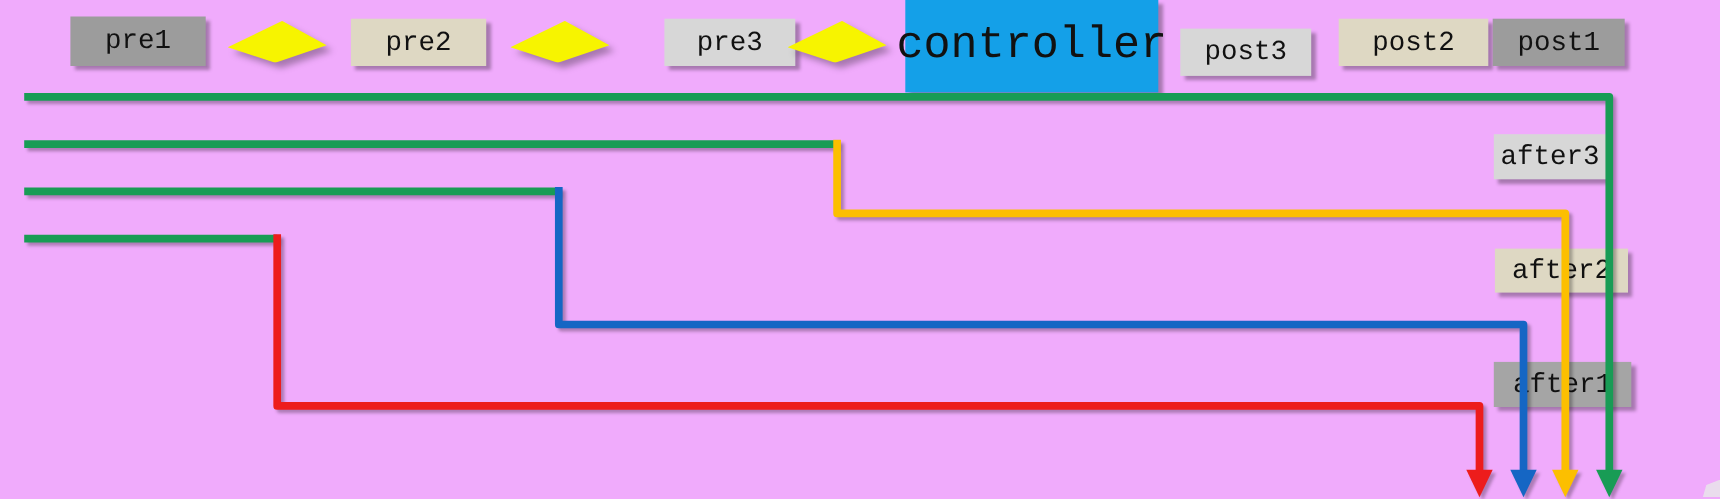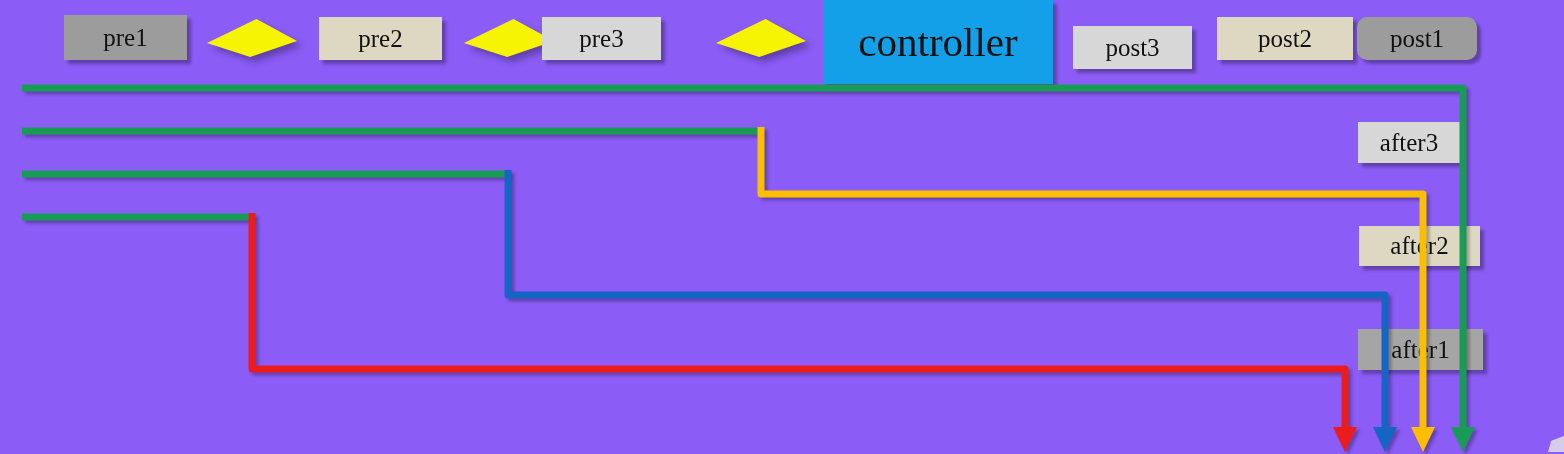--- a/index.html
+++ b/index.html
@@ -1,31 +1,31 @@
 <!DOCTYPE html>
 <html><head>
 <meta charset="utf-8">
 <style>
   html,body{margin:0;padding:0;background:#fff;}
   .stage{
-    position:relative;width:1564px;height:454px;background:#8b5cf6;
-    font-family:Liberation Serif, serif;overflow:hidden;
+    position:relative;width:1564px;height:454px;background:#f0abfc;
+    font-family:Liberation Mono, monospace;overflow:hidden;
   }
   .node{
     position:absolute;display:flex;align-items:center;justify-content:center;
     color:#111;font-size:25px;box-shadow:4px 4px 3px rgba(0,0,0,0.30);
     white-space:nowrap;z-index:1;
   }
   .n-pre1{left:64px;top:15px;width:123px;height:45px;}
   .n-pre2{left:319px;top:17px;width:123px;height:43px;}
-  .n-pre3{left:542px;top:17px;width:119px;height:43px;}
+  .n-pre3{left:604px;top:17px;width:119px;height:43px;}
   .n-controller{left:823px;top:0;width:230px;height:84px;font-size:41px;}
   .n-post3{left:1073px;top:26px;width:119px;height:43px;}
   .n-post2{left:1217px;top:17px;width:136px;height:43px;}
-  .n-post1{left:1357px;top:17px;width:120px;height:43px;border-radius:10px;}
+  .n-post1{left:1357px;top:17px;width:120px;height:43px;}
   .n-after3{left:1358px;top:122px;width:102px;height:41px;}
   .n-after2{left:1359px;top:226px;width:121px;height:40px;}
   .n-after1{left:1358px;top:329px;width:125px;height:41px;}
 
   .diamond-wrap{
     position:absolute;width:90px;height:38px;z-index:1;
     filter:drop-shadow(5px 5px 3px rgba(0,0,0,0.30));
   }
   .diamond-shape{
     width:100%;height:100%;

